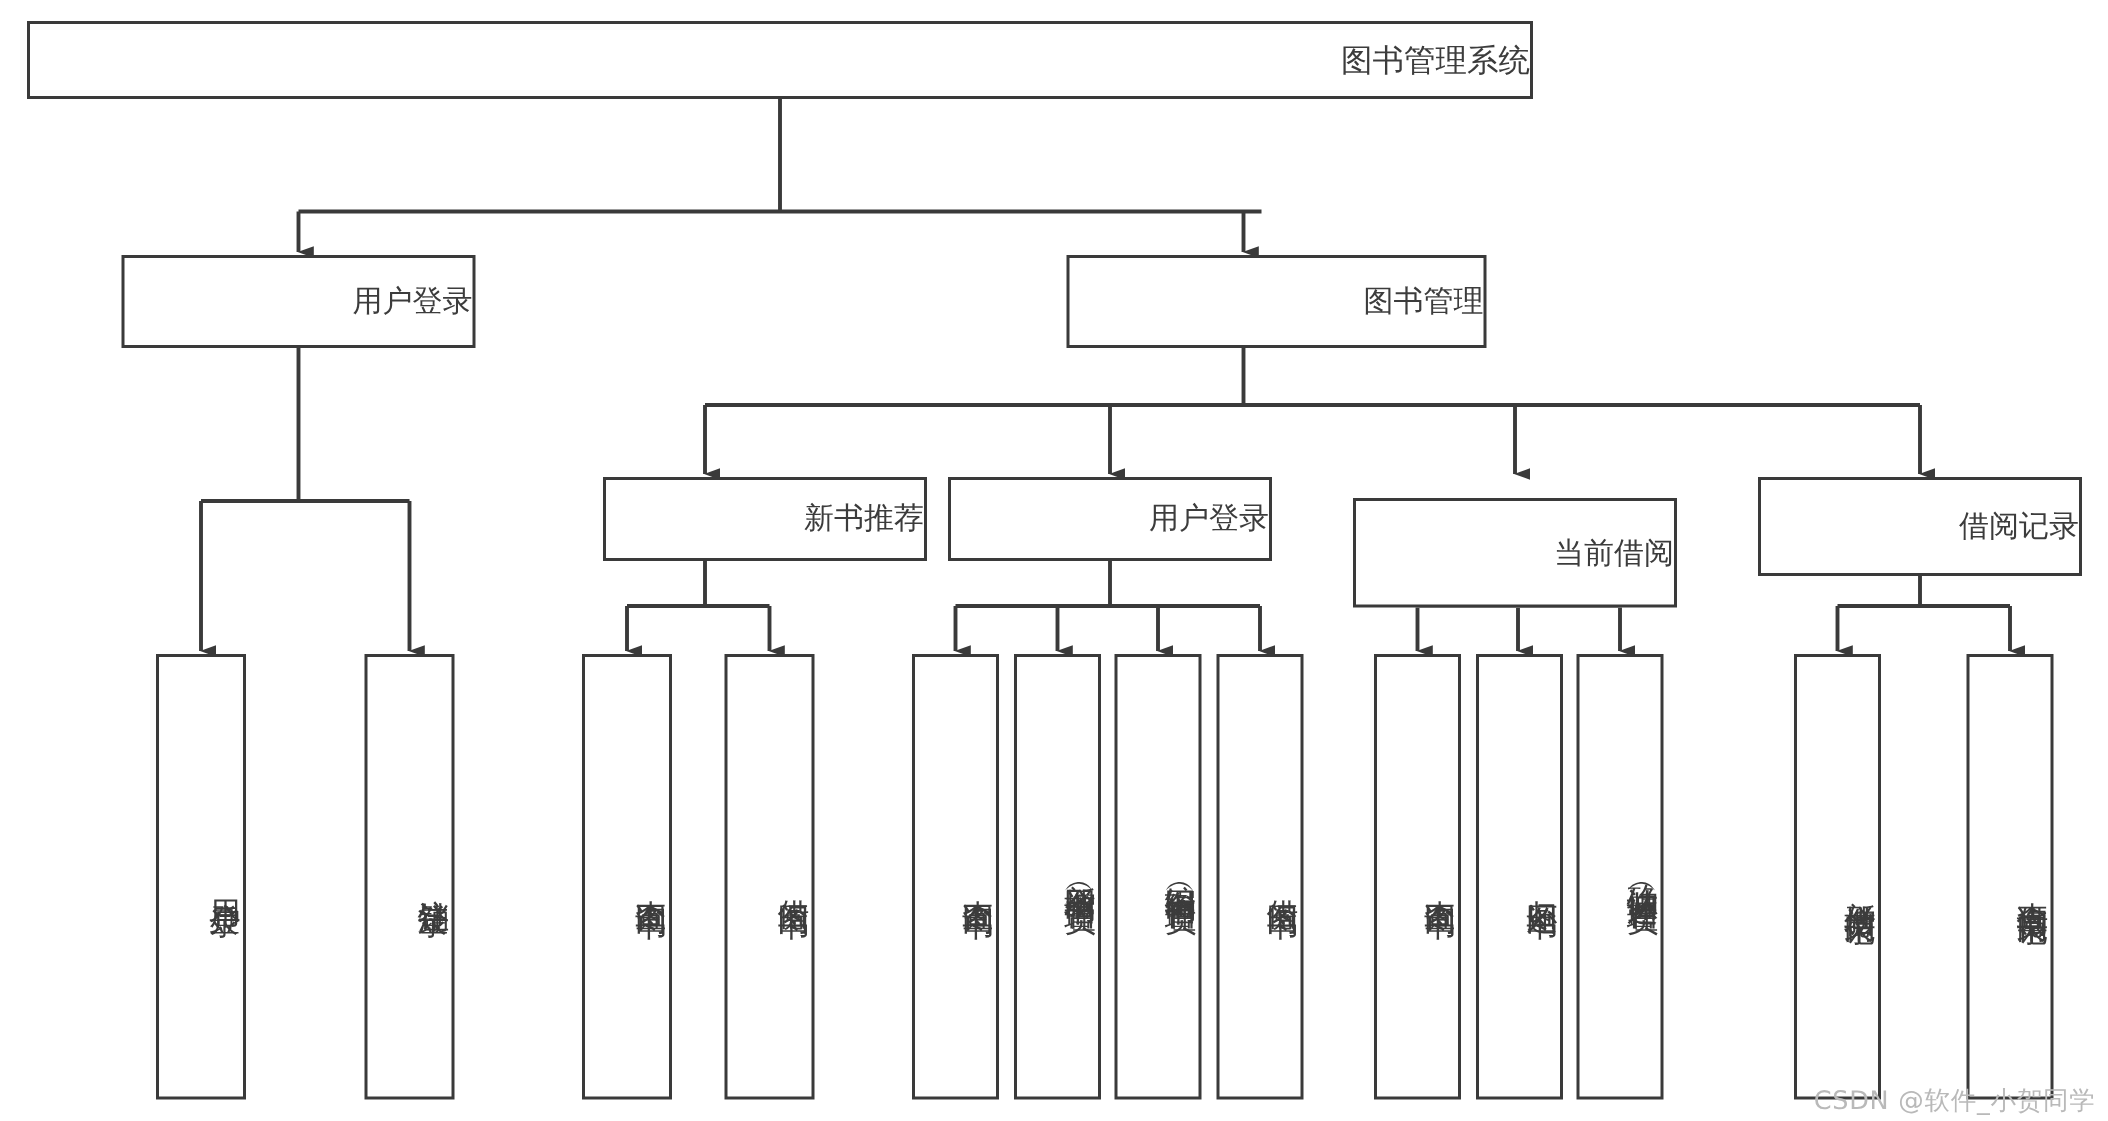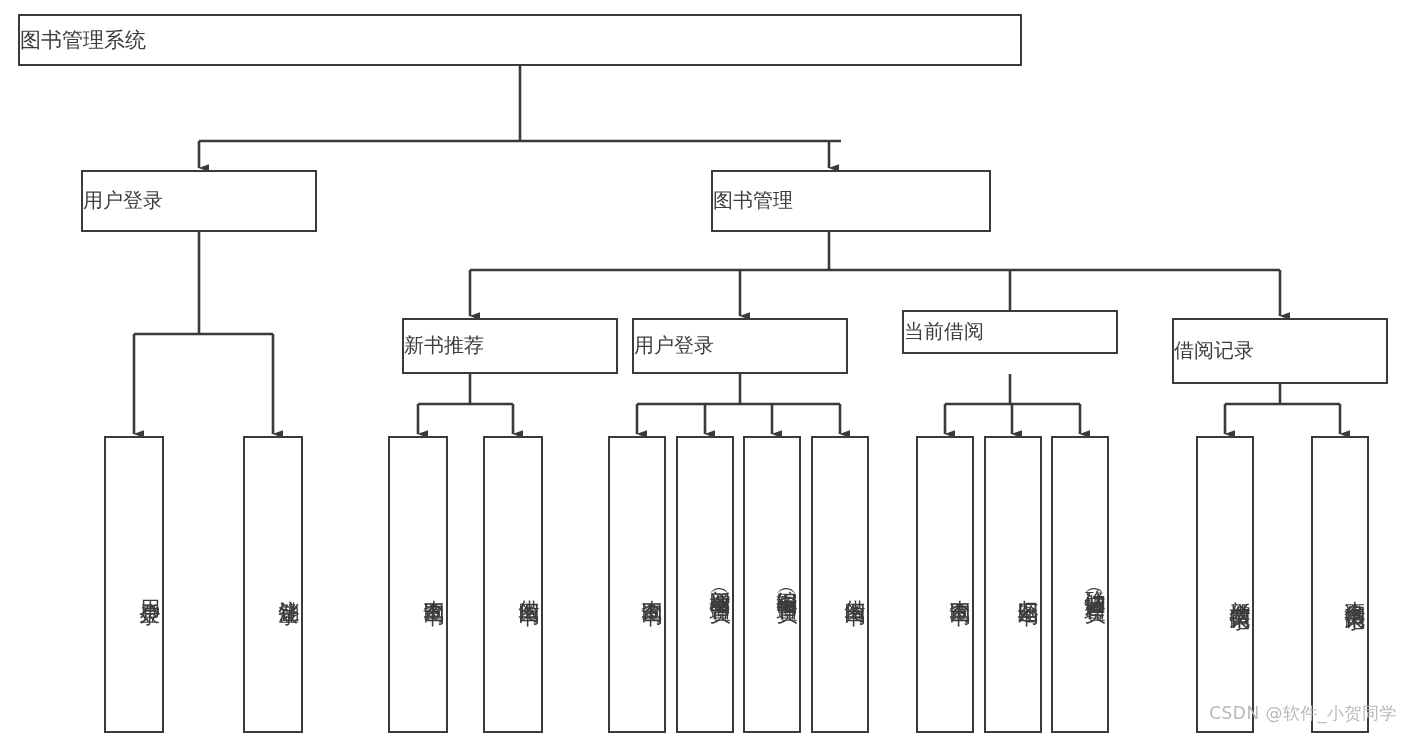--- a/index.html
+++ b/index.html
@@ -26,21 +26,21 @@
     height: 747px;
     pointer-events: none;
   }
   .node {
     position: absolute;
     box-sizing: border-box;
     background: #ffffff;
     border: 2px solid #3a3a3a;
     display: flex;
     align-items: center;
-    justify-content: flex-start;
+    justify-content: flex-end;
     color: #3c3c3c;
     line-height: 1.18;
     text-align: center;
   }
   .node.level-0 {
     font-size: 21px;
   }
   .node.level-1 {
     font-size: 20px;
   }
@@ -63,21 +63,21 @@
     white-space: normal;
     max-height: 100%;
   }
   .label {
     display: block;
     white-space: nowrap;
   }
   #watermark {
     position: absolute;
     right: 8px;
-    bottom: 22px;
+    bottom: 2px;
     font-size: 17px;
     color: #b9b9b9;
     letter-spacing: 0.5px;
     white-space: nowrap;
     user-select: none;
   }
 </style>
 </head>
 <body>
 
@@ -144,21 +144,21 @@
   <div class="node level-1" style="left:711px; top:170px; width:280px; height:62px;">
     <span class="label">图书管理</span>
   </div>
 
   <div class="node level-2" style="left:362px; top:318px; width:216px; height:56px;margin-left:40px;">
     <span class="label">新书推荐</span>
   </div>
   <div class="node level-2" style="left:632px; top:318px; width:216px; height:56px;">
     <span class="label">用户登录</span>
   </div>
-  <div class="node level-2" style="left:902px; top:310px; width:216px; height:44px;">
+  <div class="node level-2" style="left:902px; top:332px; width:216px; height:73px;">
     <span class="label">当前借阅</span>
   </div>
   <div class="node level-2" style="left:1172px; top:318px; width:216px; height:66px;">
     <span class="label">借阅记录</span>
   </div>
 
   <div class="node leaf" style="left:104px; top:436px; width:60px; height:297px;">
     <span class="label">用户登录</span>
   </div>
   <div class="node leaf" style="left:243px; top:436px; width:60px; height:297px;">

